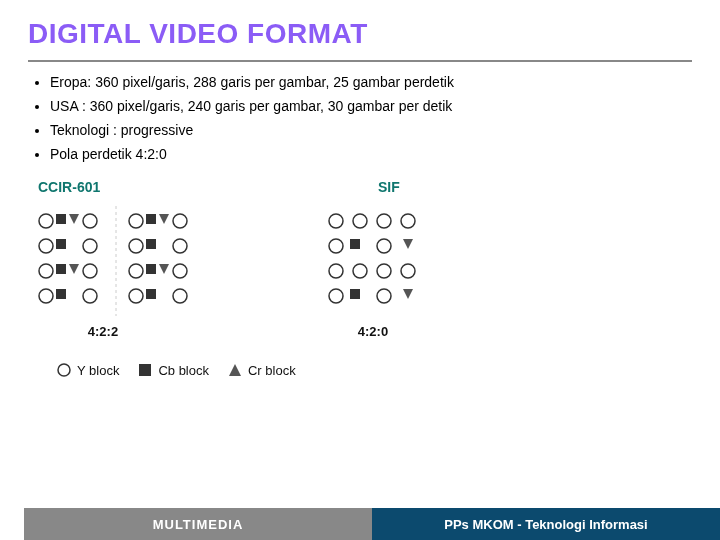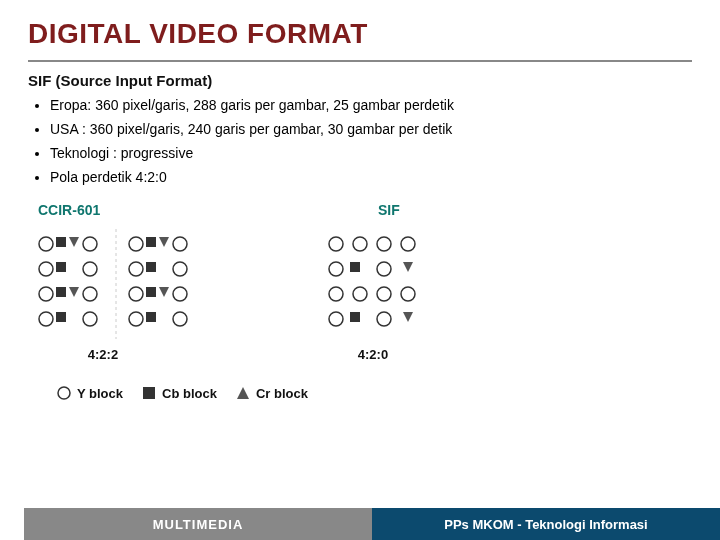--- a/index.html
+++ b/index.html
@@ -15,21 +15,21 @@
       width: 720px;
       height: 540px;
       position: relative;
       background: #fff;
       padding: 18px 28px 0 28px;
     }
 
     .title {
       font-size: 28px;
       font-weight: bold;
-      color: #7f1d1d;
+      color: #8b5cf6;
       margin-bottom: 10px;
       letter-spacing: 0.5px;
     }
 
     .divider {
       border: none;
       border-top: 2px solid #888;
       margin-bottom: 10px;
     }
 
@@ -78,21 +78,20 @@
     }
 
     
     .legend-row {
       display: flex;
       flex-direction: row;
       align-items: center;
       gap: 18px;
       margin-top: 6px;
       margin-left: 28px;
-      font-weight: bold;
     }
 
     .legend-item {
       display: flex;
       flex-direction: row;
       align-items: center;
       gap: 5px;
       font-size: 13px;
       color: #111;
     }
@@ -139,21 +138,20 @@
       margin-top: 0;
       gap: 20px;
     }
   </style>
 </head>
 <body>
 
 <div class="page">
   <div class="title">DIGITAL VIDEO FORMAT</div>
   <hr class="divider">
-  <div class="subtitle">SIF (Source Input Format)</div>
   <ul class="bullet-list">
     <li>Eropa: 360 pixel/garis, 288 garis per gambar, 25 gambar perdetik</li>
     <li>USA : 360 pixel/garis, 240 garis per gambar, 30 gambar per detik</li>
     <li>Teknologi : progressive</li>
     <li>Pola perdetik 4:2:0</li>
   </ul>
 
   <div class="diagrams-area">
 
     <div class="diagram-block">

